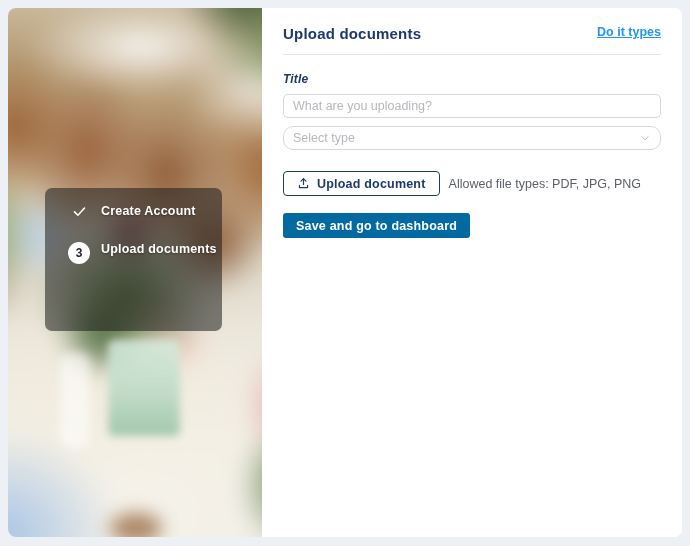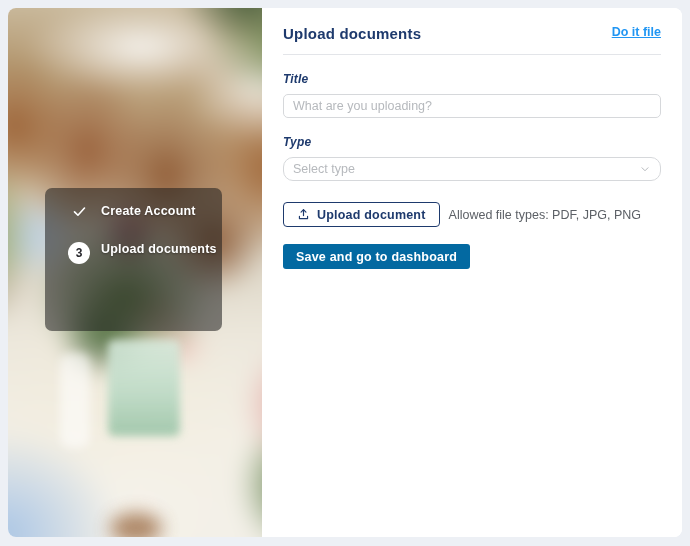--- a/index.html
+++ b/index.html
@@ -146,28 +146,27 @@
             <span class="step-badge">3</span>
           </span>
           <span class="step-label">Upload documents</span>
         </div>
       </div>
     </div>
 
     <div class="panel">
       <div class="panel-head">
         <div class="panel-title">Upload documents</div>
-        <a class="skip-link">Do it file</a>
+        <a class="skip-link">Do it types</a>
       </div>
       <div class="divider"></div>
 
       <div class="field-label">Title</div>
       <input class="text-input" type="text" placeholder="What are you uploading?" style="">
 
-      <div class="field-label">Type</div>
       <div class="select-box">
         <span class="select-placeholder">Select type</span>
         <span class="chevron">
           <svg width="12" height="12" viewBox="0 0 24 24" fill="none">
             <path d="M6 9.5l6 6 6-6" stroke="#b6b9bd" stroke-width="2" stroke-linecap="round" stroke-linejoin="round"></path>
           </svg>
         </span>
       </div>
 
       <div class="upload-row">

